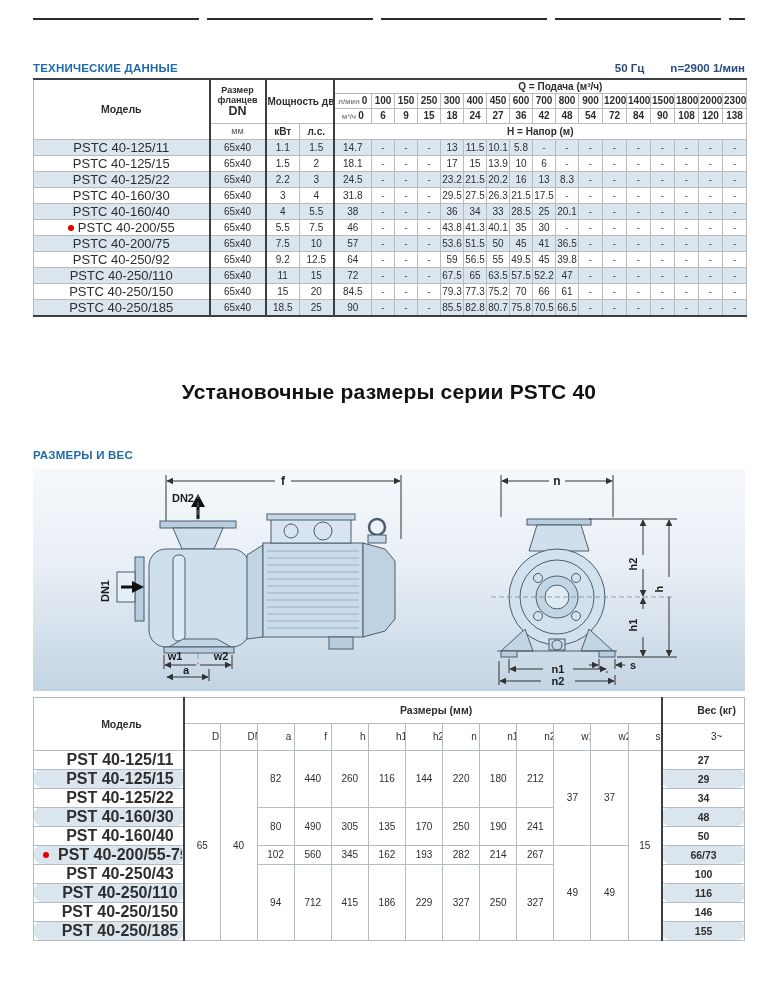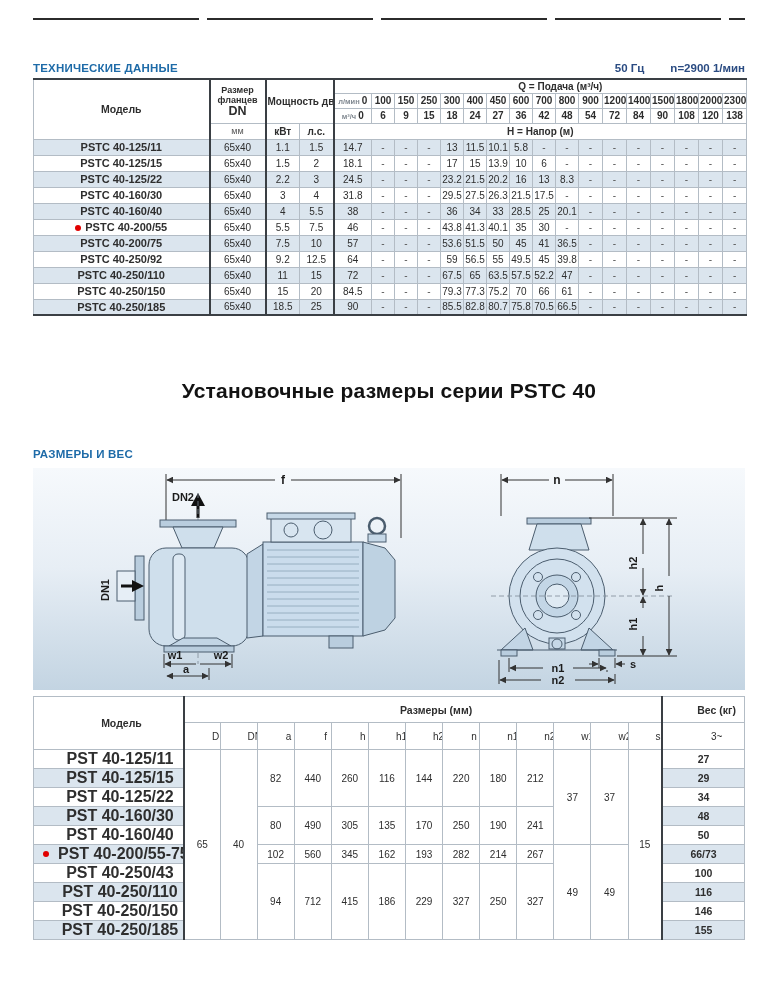--- a/index.html
+++ b/index.html
@@ -30,38 +30,38 @@
   .freq-group { color:#2a4b82; font-weight:bold; font-size:11.5px; }
   .freq-group span { margin-left:26px; }
 
   
   table { border-collapse:collapse; table-layout:fixed; width:712px; }
   th, td {
     border:1px solid #b3bcc5; padding:0 1px; text-align:center;
     font-size:10px; color:#2e2e2e; overflow:hidden; white-space:nowrap;
   }
   tr.shade td { background:#dbe5ee; }
-  td.shade-cell { background:#dbe5ee; }
+  td.shade-cell { background:#dbe5ee;border-radius:8px; }
   .br2 { border-right:2px solid #3a3f44 !important; }
   .bl2 { border-left:2px solid #3a3f44 !important; }
   .dash { color:#555; }
 
   
   #techTable { border:1.5px solid #3a3f44; border-top-width:2px; border-bottom-width:2px; }
   #techTable thead th { font-weight:bold; }
   #techTable thead tr.qrow th { height:15px; font-size:10px; }
   #techTable .qtitle { height:14px; font-size:10px;padding-left:41px; }
   #techTable .htitle { height:16px; font-size:10px; }
   #techTable .model-h { font-size:10.5px; }
   #techTable .flange-h div.sm { font-size:9px; font-weight:bold; line-height:10px; }
   #techTable .flange-h div.dn { font-size:12.5px; font-weight:bold; line-height:13px; }
   #techTable .unit-lbl { font-size:7.5px; color:#828a92; font-weight:bold; margin-right:2px; }
   #techTable .u-sm { font-size:9px; font-weight:normal; color:#555; }
   #techTable tbody td { height:16px; }
-  #techTable td.model { font-weight:bold; font-size:11px; }
+  #techTable td.model { font-weight:normal; font-size:13px; }
   .dot {
     display:inline-block; width:6px; height:6px; border-radius:50%;
     background:#e10000; margin-right:4px; vertical-align:middle;
   }
 
   
   #dimsTable { border:1.5px solid #3a3f44; margin-top:2px; }
   #dimsTable thead th { font-weight:bold; font-size:10.5px;padding-left:27px; }
   #dimsTable thead tr:first-child th { height:26px; }
   #dimsTable thead tr:last-child th { height:27px; font-weight:normal; font-size:10px; }

